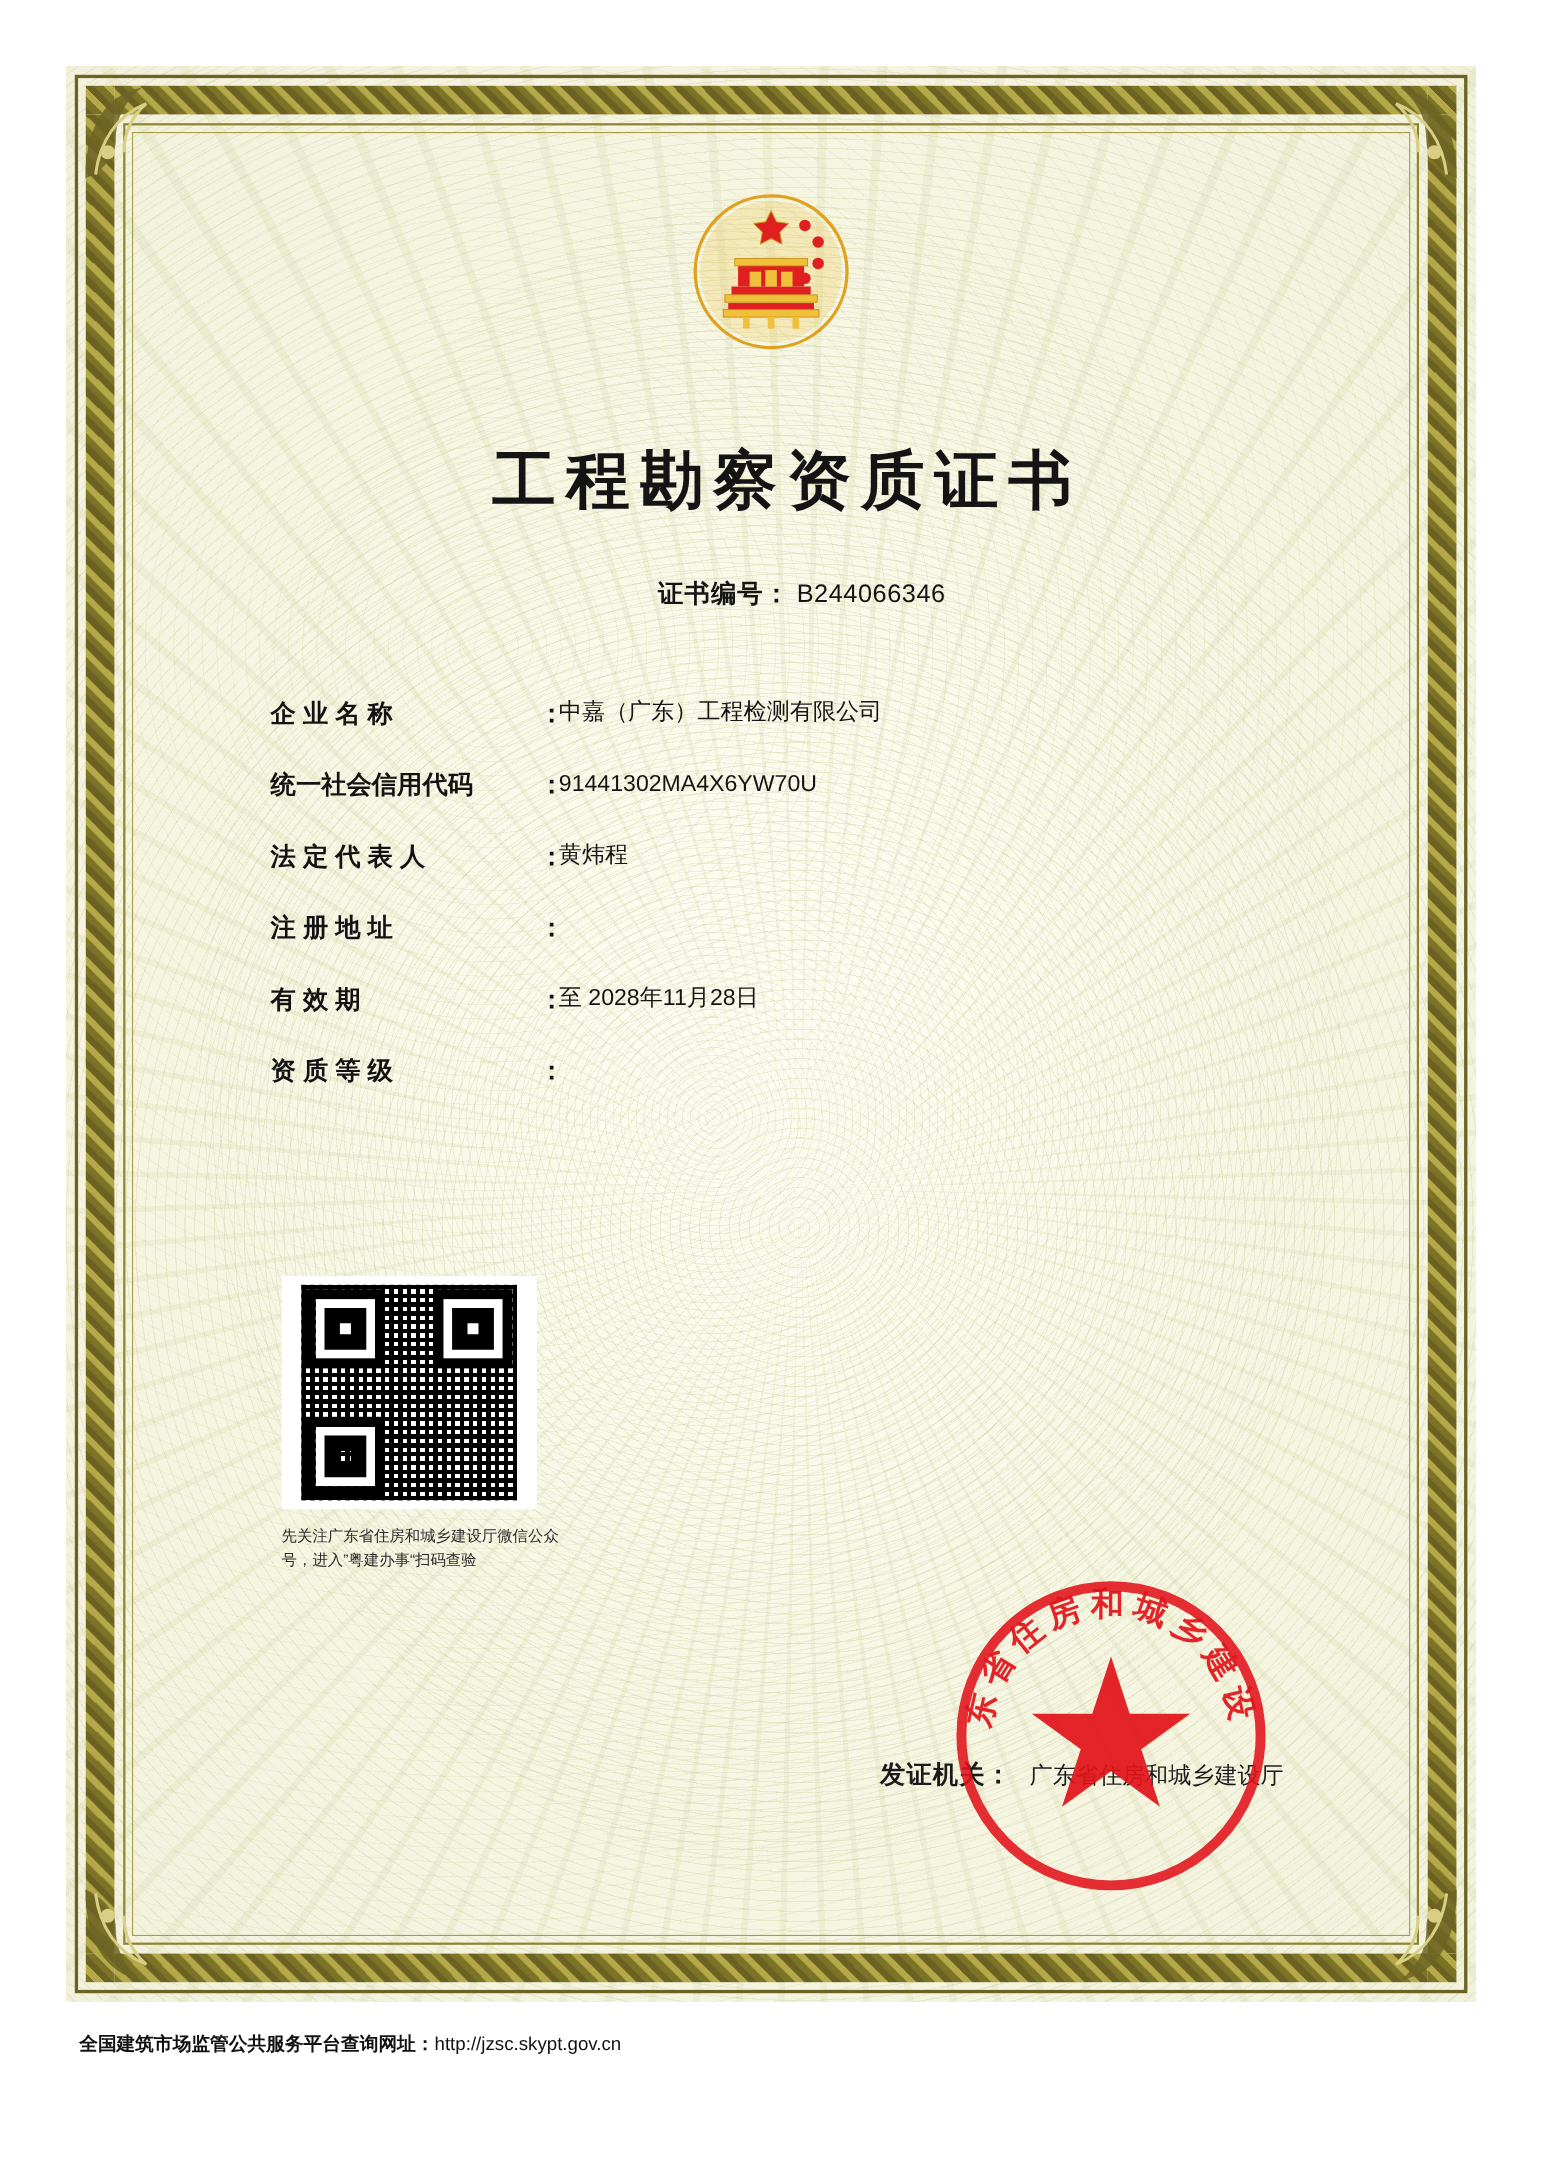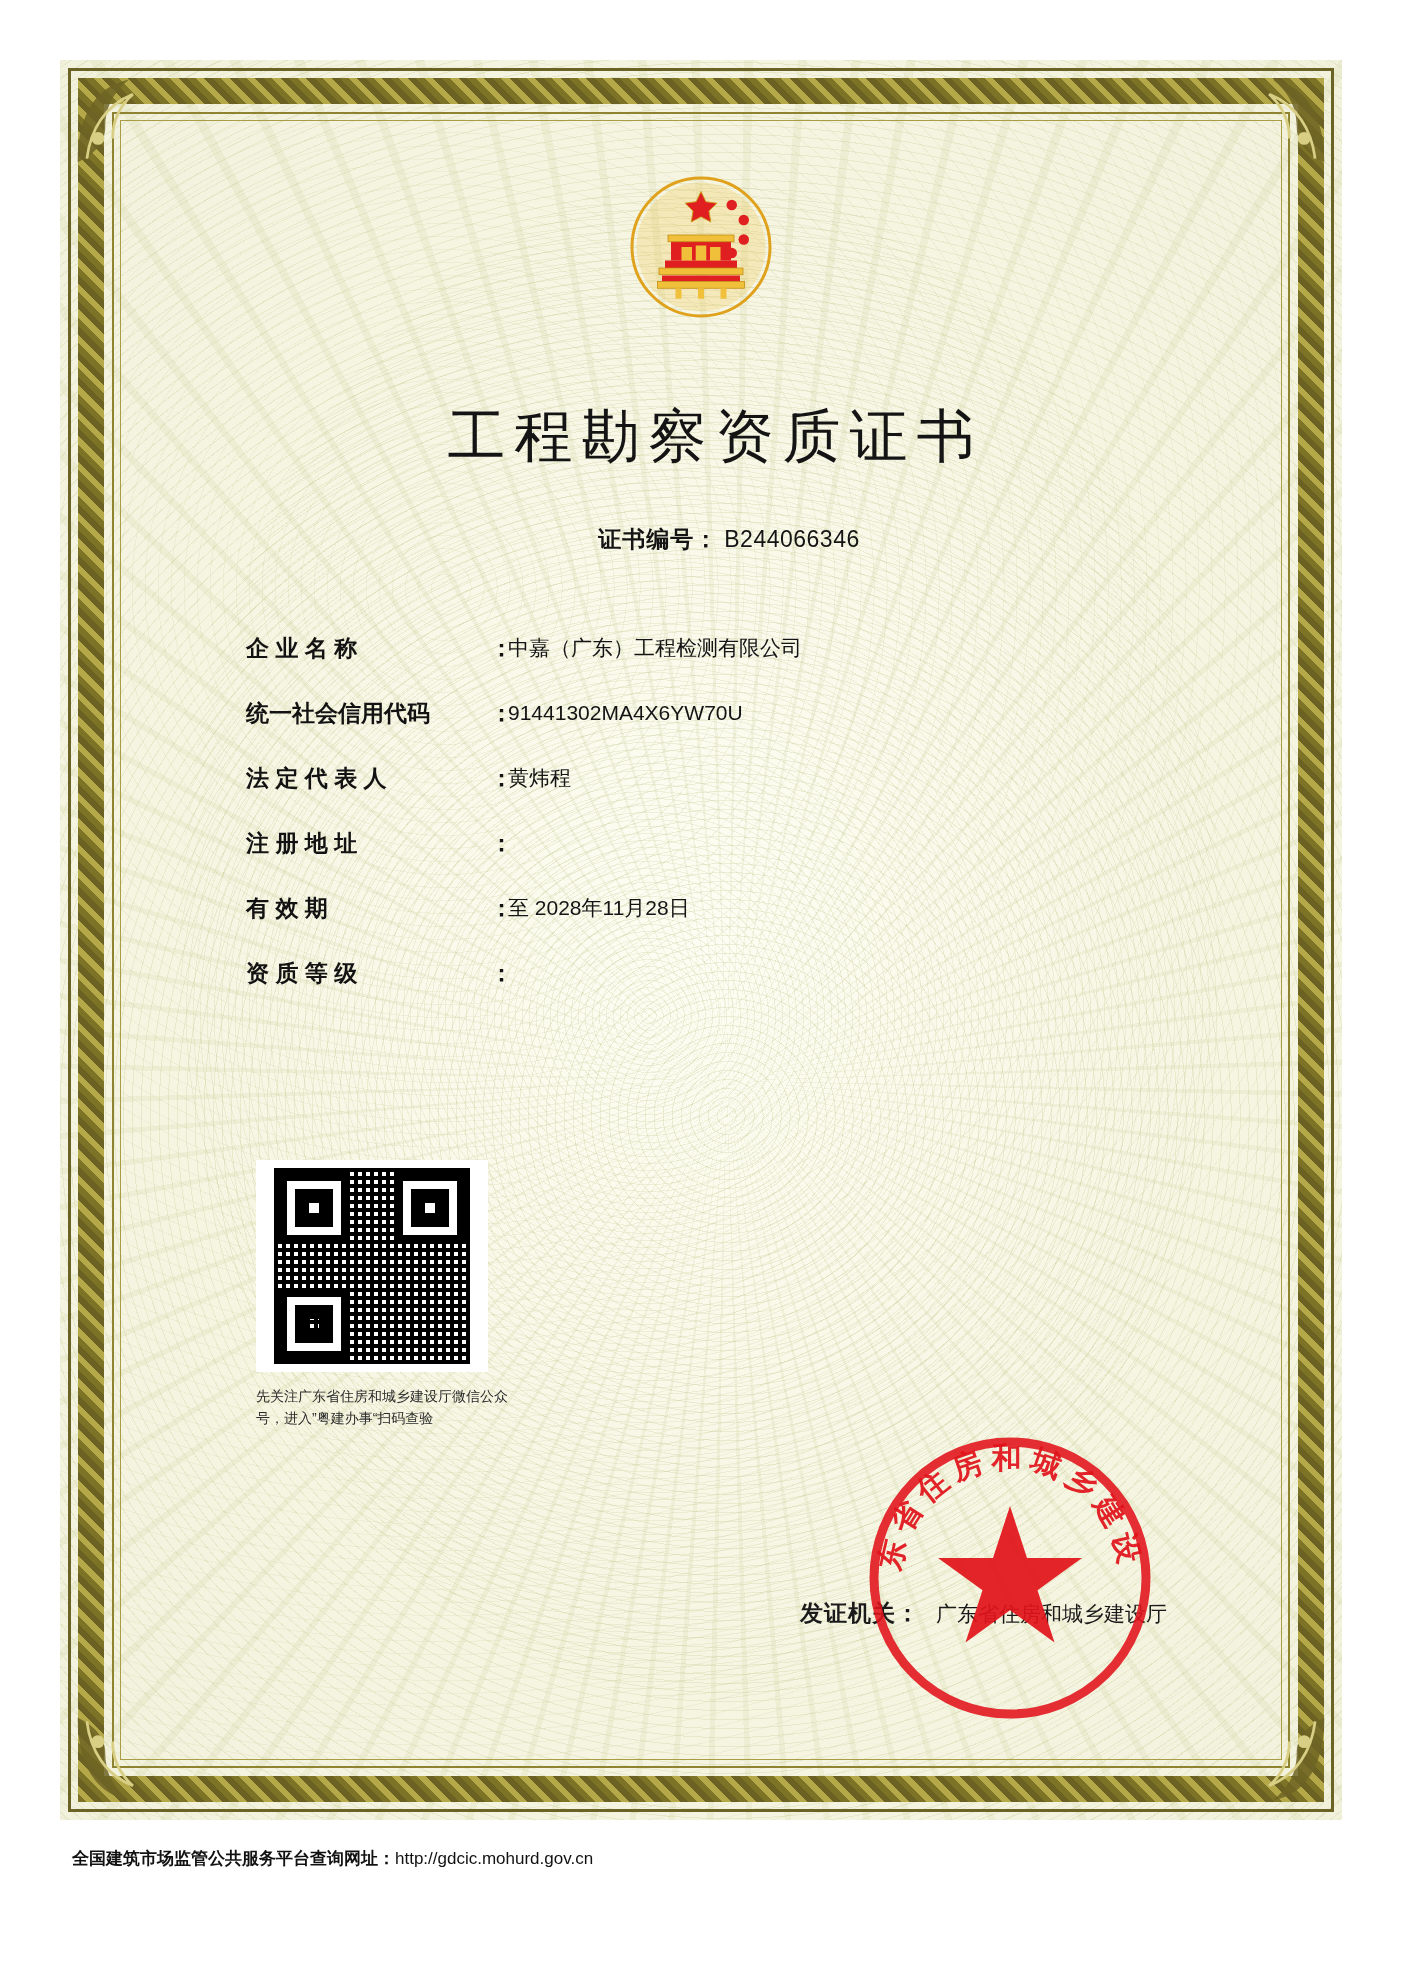--- a/index.html
+++ b/index.html
@@ -111,21 +111,21 @@
   .emblem svg { width: 100%; height: 100%; display: block; }
 
   
   .cert-title {
     position: absolute;
     top: 338px;
     left: 0; right: 0;
     text-align: center;
     font-family: "DejaVu Sans", sans-serif;
     font-size: 58px;
-    font-weight: normal;
+    font-weight: bold;
     letter-spacing: 9px;
     color: #141414;
     text-indent: 9px;
     padding-left: 20px;
   }
 
   
   .cert-no-row {
     position: absolute;
     top: 464px;
@@ -433,15 +433,15 @@
       <text font-family="'DejaVu Sans', sans-serif" font-size="30" font-weight="bold" fill="#e1121a" opacity=".92" letter-spacing="7">
         <textPath href="#sealArc" startOffset="50%" text-anchor="middle">广东省住房和城乡建设厅</textPath>
       </text>
     </svg>
   </div>
 
 </div>
 
 <div class="footer">
   <div class="footer-line">
-    <span class="ft-label">全国建筑市场监管公共服务平台查询网址：</span><span class="ft-url">http://gdcic.mohurd.gov.cn</span>
+    <span class="ft-label">全国建筑市场监管公共服务平台查询网址：</span><span class="ft-url">http://jzsc.skypt.gov.cn</span>
   </div>
 </div>
 
 </body></html>

